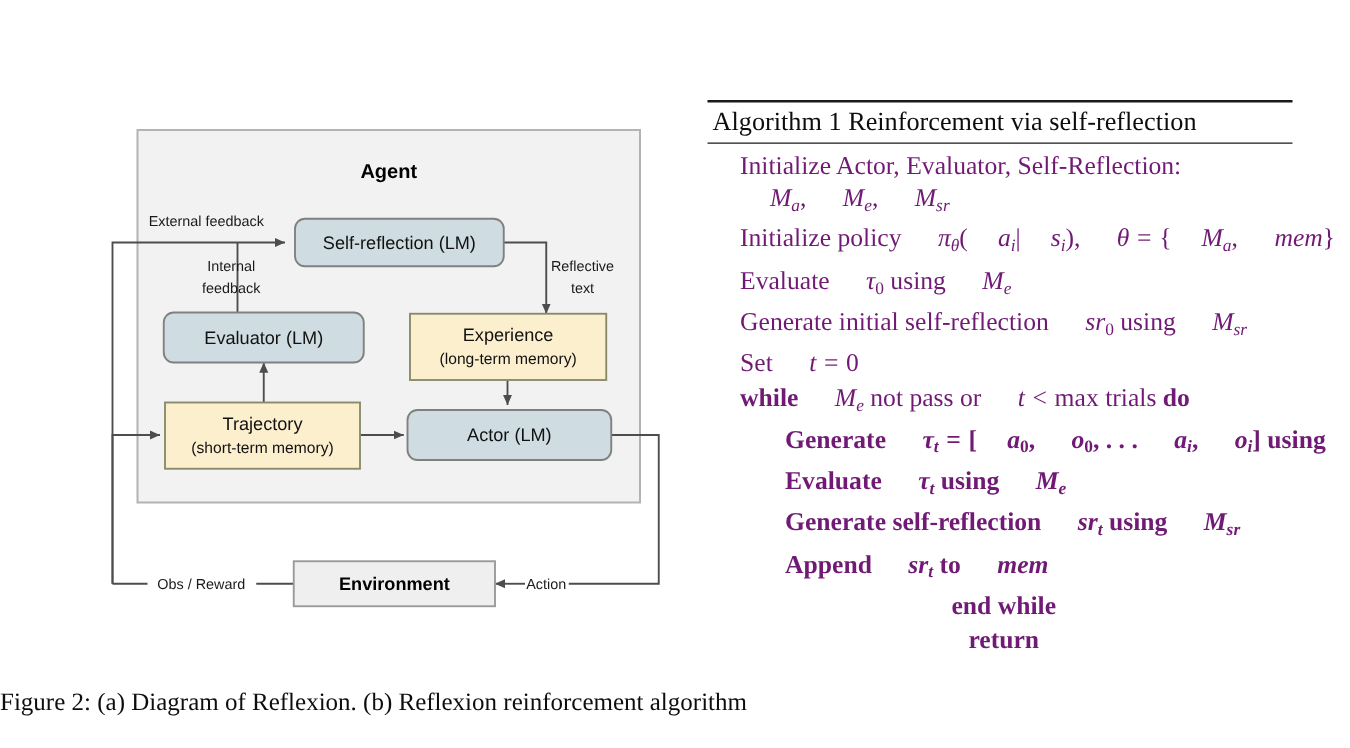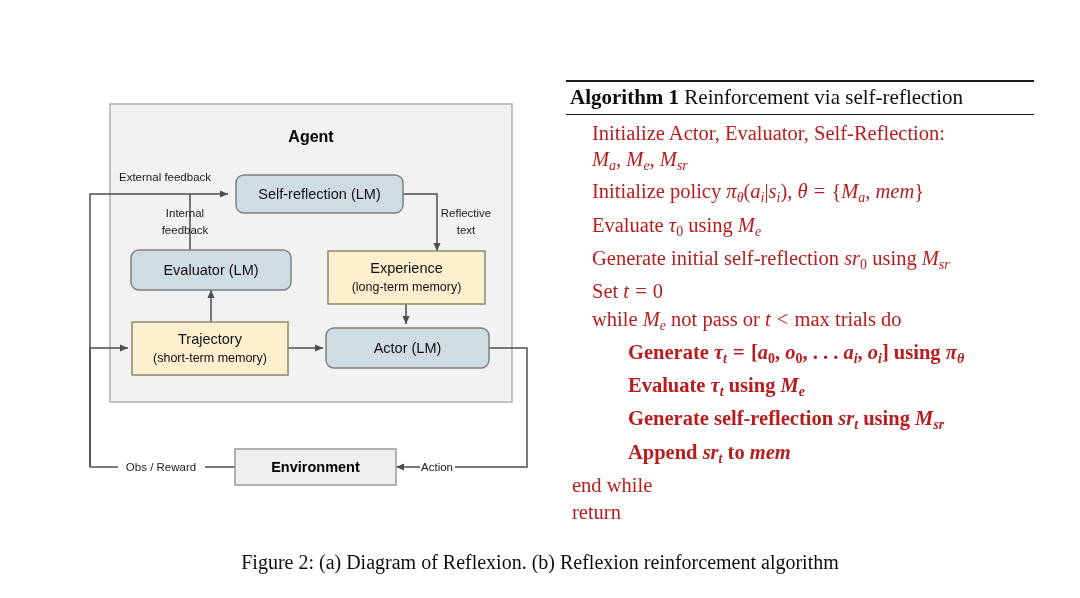--- a/index.html
+++ b/index.html
@@ -67,39 +67,40 @@
     height: 0;
     border-top: 1.1px solid #1a1a1a;
   }
   #algo-title {
     font-family: "Liberation Serif", serif;
     font-size: 21px;
     padding: 3px 4px 4px 4px;
     white-space: nowrap;
     color: #0d0d0d;
   }
-  #algo-title .kw { font-weight: bold; }
+  #algo-title .kw { font-weight: normal; }
   #algo-body {
     padding: 5px 0 6px 0;
   }
   .algo-line {
     font-family: "Liberation Serif", serif;
     font-size: 20.5px;
     line-height: 27.4px;
-    color: #b91c1c;
+    color: #701a75;
     white-space: nowrap;
     padding-left: 26px;
   }
   .algo-line.indent { padding-left: 62px; font-weight: bold; }
-  .algo-line.flush  { padding-left: 6px; }
+  .algo-line.flush  { padding-left: 6px; text-align: center; }
   .algo-line.tight  { line-height: 25px; }
-  .kw { font-weight: normal; }
+  .kw { font-weight: bold; }
   .mvar {
     font-family: "Liberation Serif", serif;
     font-style: italic;
+    margin-left: 24px;
   }
   .sub {
     font-size: 0.68em;
     vertical-align: -0.28em;
     font-style: italic;
     font-family: "Liberation Serif", serif;
   }
   .sub-up {
     font-size: 0.68em;
     vertical-align: -0.28em;
@@ -107,21 +108,21 @@
     font-family: "Liberation Serif", serif;
   }
   .op { font-style: normal; padding: 0 1px; }
 
   
   #caption {
     position: absolute;
     left: 0;
     top: 551px;
     width: 1080px;
-    text-align: center;
+    text-align: left;
     font-family: "Liberation Serif", serif;
     font-size: 20px;
     color: #0d0d0d;
   }
 </style>
 </head>
 <body>
 
 <div id="diagram-panel">
   <svg id="diagram-svg" width="556" height="540" viewBox="0 0 556 540">

